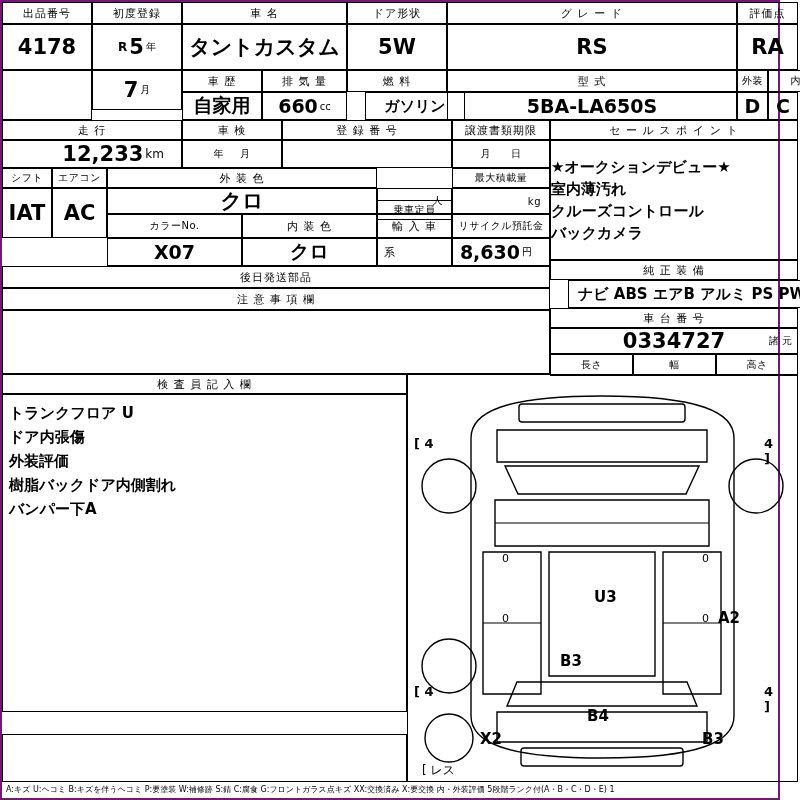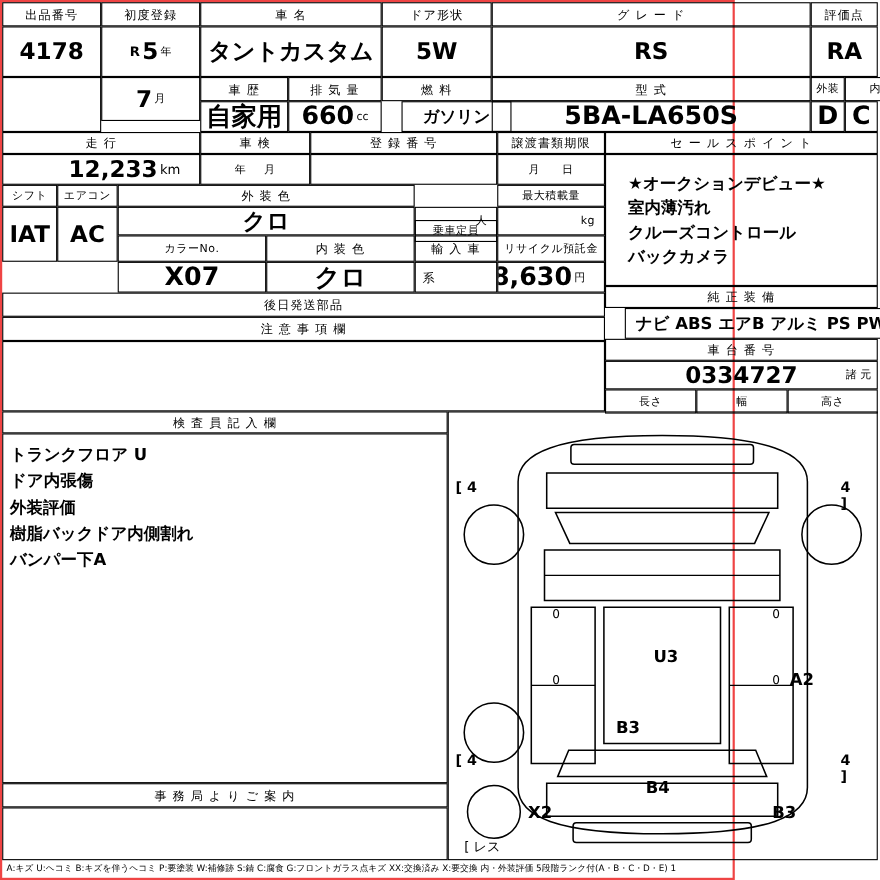--- a/index.html
+++ b/index.html
@@ -6,41 +6,41 @@
   html, body { margin:0; padding:0; }
   body {
     width: 800px; height: 800px;
     background: #ffffff;
     font-family: "DejaVu Sans", "Liberation Sans", sans-serif;
     color: #000;
     overflow: hidden;
   }
   .sheet {
     position: relative;
-    width: 668px; height: 800px;
-    border: 2px solid #ef4444;
+    width: 780px; height: 800px;
+    border: 2px solid #701a75;
   }
   .cell {
     position: absolute;
     border: 1px solid #000;
     display: flex;
     align-items: center;
     justify-content: center;
     overflow: hidden;
     white-space: nowrap;
   }
   .lbl { font-size: 11px; letter-spacing: 1px; }
   .lbl-sm { font-size: 10px; letter-spacing: 0.5px; }
-  .val { font-size: 23px; font-weight: bold; }
+  .val { font-size: 19px; font-weight: bold; }
   .val-lg { font-size: 21px; font-weight: bold; }
   .val-md { font-size: 15px; font-weight: bold; margin-left: 18px; }
   .left { justify-content: flex-start; padding-left: 5px; }
   .right { justify-content: flex-end; padding-right: 17px; }
   .unit { font-size: 10px; font-weight: normal; margin-left: 2px; }
-  .sp-list { align-items: flex-start; flex-direction: column; justify-content: center; padding-left: 20px; }
+  .sp-list { align-items: flex-start; flex-direction: column; justify-content: center; padding-left: 0; }
   .sp-list div { font-size: 15px; line-height: 22px; font-weight: bold; }
   .notes div { font-size: 15px; line-height: 24px; font-weight: bold; }
   .footer {
     position: absolute;
     left: 0; bottom: 0;
     width: 800px; height: 18px;
     font-size: 8px;
     display: flex; align-items: center;
     padding-left: 4px;
     letter-spacing: 0px;
@@ -175,21 +175,20 @@
 
   <div class="cell lbl" style="left:0;top:372px;width:405px;height:20px;">検 査 員 記 入 欄</div>
   <div class="cell notes" style="left:0;top:392px;width:405px;height:318px;align-items:flex-start;justify-content:flex-start;flex-direction:column;padding:6px 0 0 6px;">
     <div>トランクフロア U</div>
     <div>ドア内張傷</div>
     <div>外装評価</div>
     <div>樹脂バックドア内側割れ</div>
     <div>バンパー下A</div>
   </div>
 
-  <div class="cell lbl" style="left:0;top:710px;width:405px;height:22px;">事 務 局 よ り ご 案 内</div>
   <div class="cell" style="left:0;top:732px;width:405px;height:48px;"></div>
 
   <div class="cell" style="left:405px;top:372px;width:391px;height:408px;"></div>
 
   <div class="diagram" style="left:407px;top:374px;width:387px;height:404px;">
     <svg width="387" height="404" viewBox="0 0 387 404">
       <g fill="none" stroke="#000" stroke-width="1.4">
 
         <path d="M62 62 C62 36, 96 20, 193 20 C290 20, 325 36, 325 62
                  L325 340 C325 366, 290 382, 193 382 C96 382, 62 366, 62 340 Z"></path>

